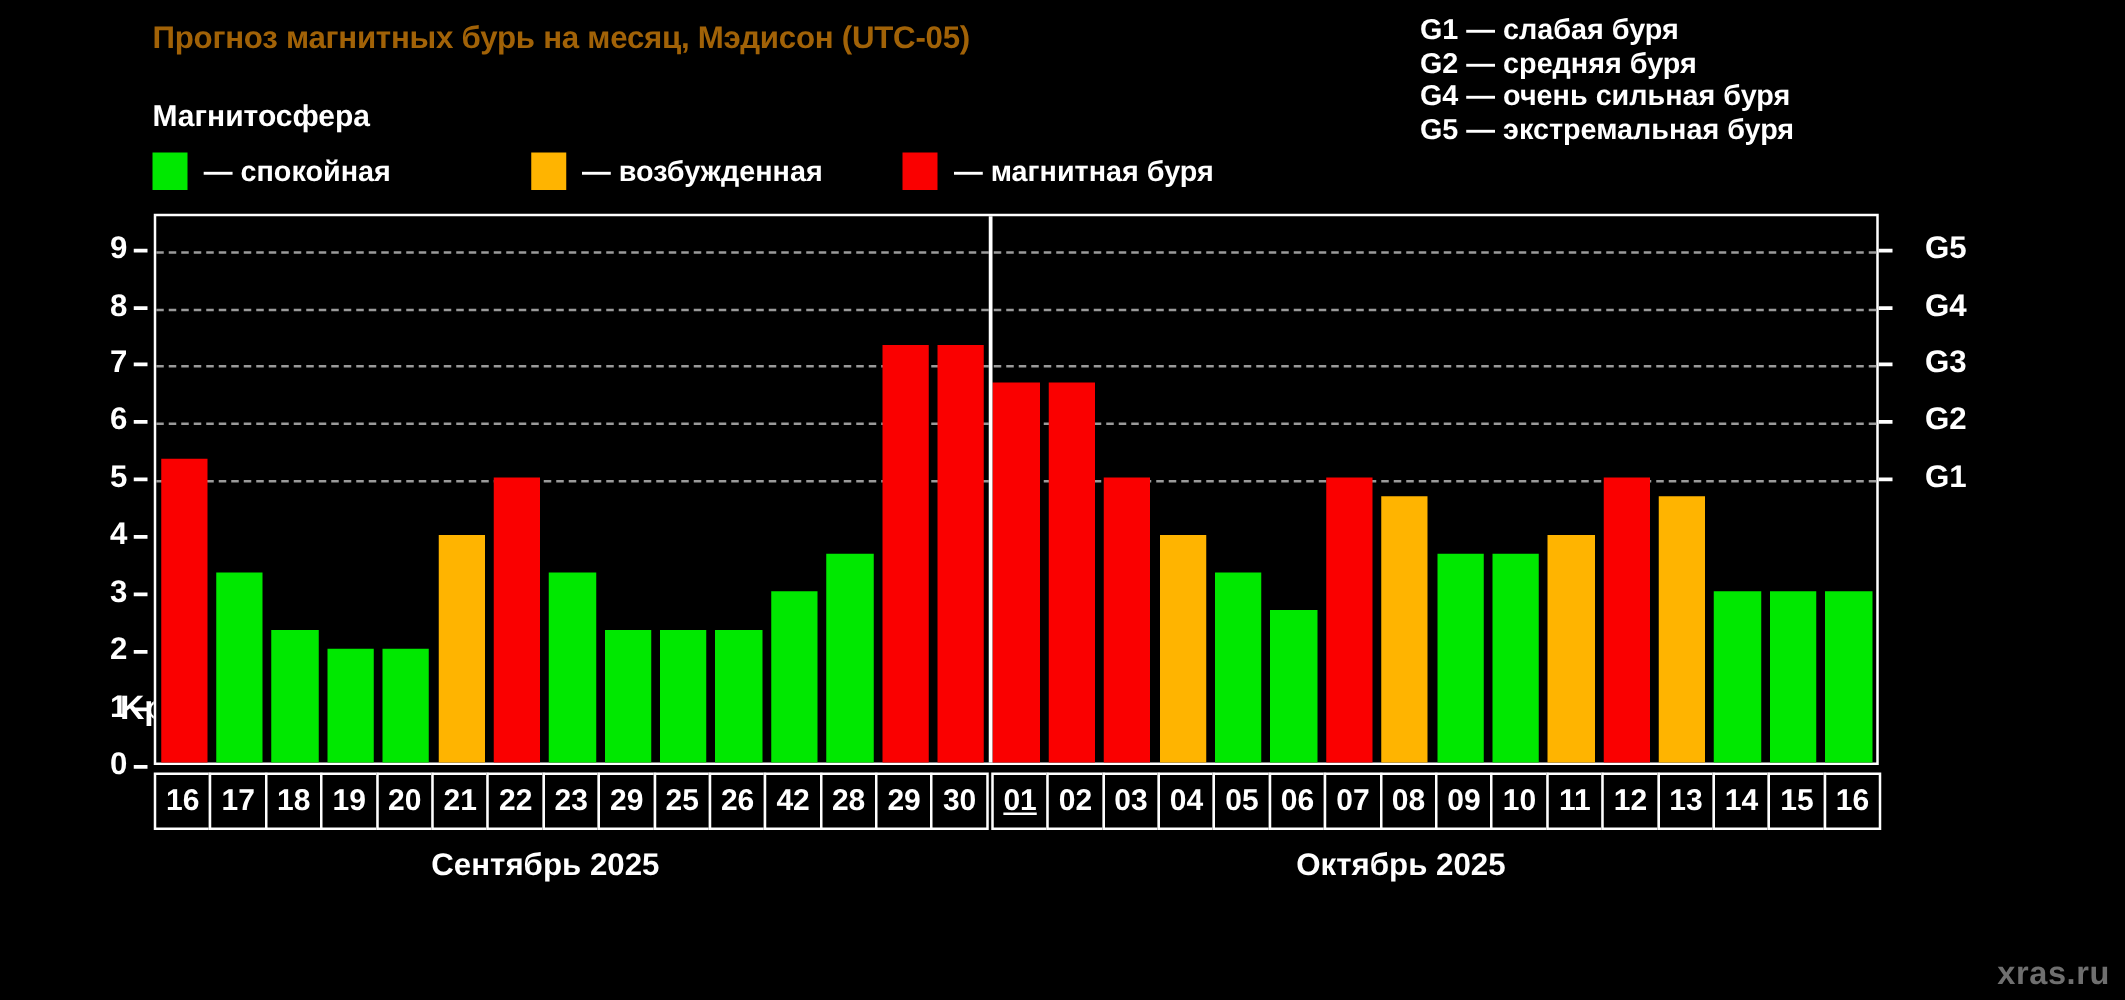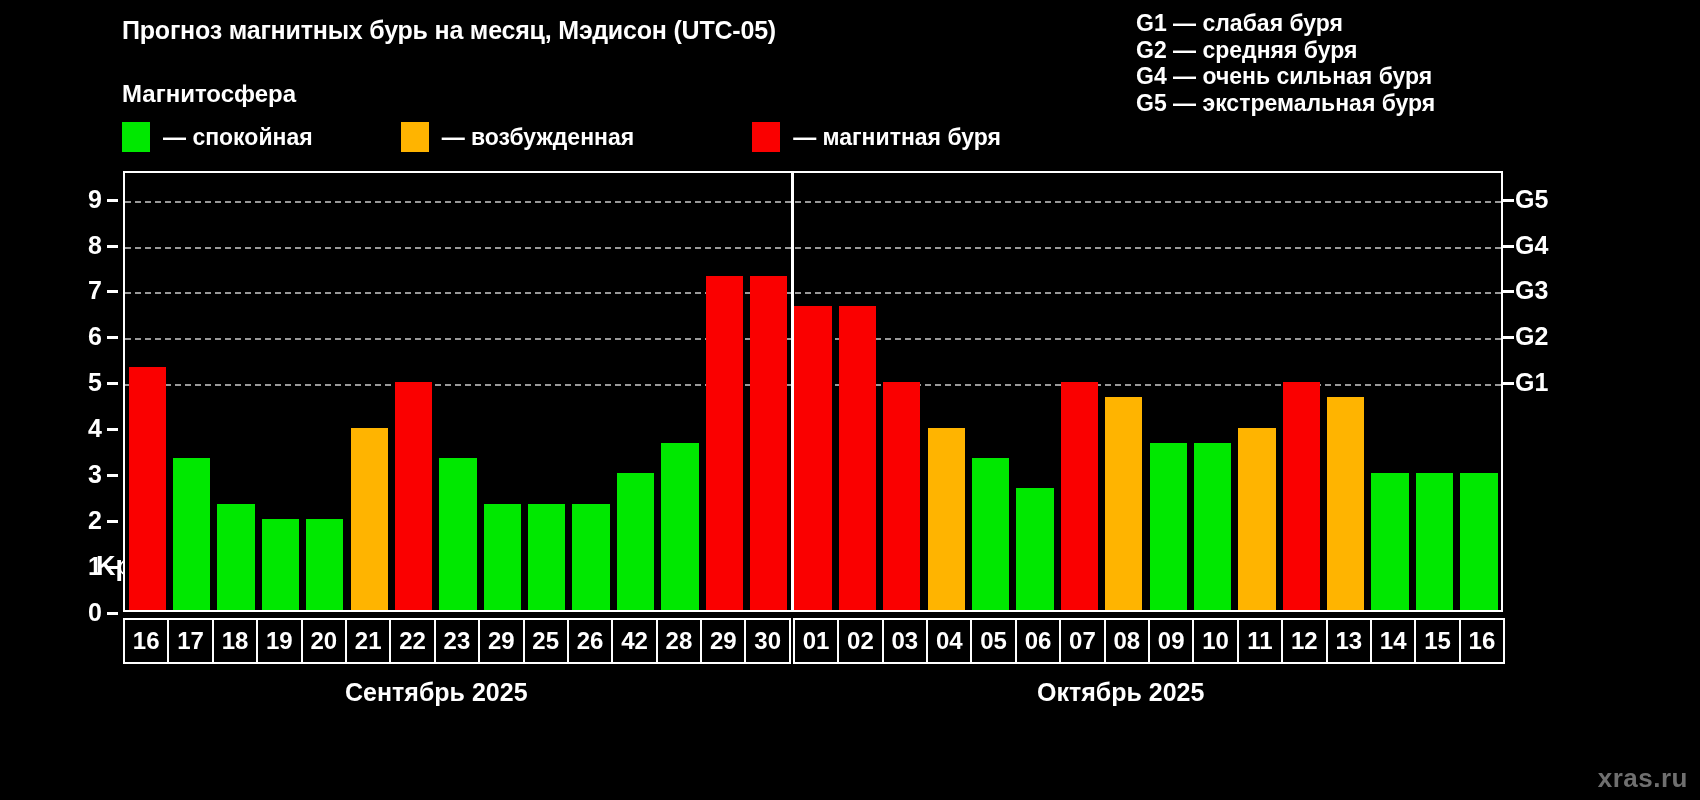--- a/index.html
+++ b/index.html
@@ -16,21 +16,21 @@
     color: #ffffff;
   }
 
   
   #chart-title {
     position: absolute;
     left: 122px;
     top: 16px;
     font-size: 25px;
     font-weight: bold;
-    color: #ffffff;
+    color: #a16207;
     white-space: nowrap;
     letter-spacing: -0.2px;
   }
 
   #magnetosphere-heading {
     position: absolute;
     left: 122px;
     top: 80px;
     font-size: 24px;
     font-weight: bold;
@@ -177,21 +177,21 @@
   
   #y-axis-right {
     position: absolute;
     left: 1503px;
     top: 171px;
     width: 80px;
     height: 441px;
   }
   .y-tick-right {
     position: absolute;
-    left: 12px;
+    left: 37px;
     font-size: 25px;
     font-weight: bold;
     color: #ffffff;
     transform: translateY(-50%);
     line-height: 1;
     white-space: nowrap;
   }
   .y-tick-mark-right {
     position: absolute;
     left: 0;
@@ -217,20 +217,21 @@
     display: flex;
     align-items: center;
     justify-content: center;
     font-size: 24px;
     font-weight: bold;
     color: #ffffff;
     background: #000000;
   }
   .date-cell.month-start {
     margin-left: 4px;
+    text-decoration: underline;
   }
 
   
   .month-caption {
     position: absolute;
     top: 678px;
     font-size: 25px;
     font-weight: bold;
     color: #ffffff;
     white-space: nowrap;
@@ -254,25 +255,25 @@
 
 <div id="chart-title">Прогноз магнитных бурь на месяц, Мэдисон (UTC-05)</div>
 
 <div id="magnetosphere-heading">Магнитосфера</div>
 
 <div id="magnetosphere-legend">
     <div class="legend-entry">
       <span class="legend-swatch" style="background: rgb(0, 232, 0);"></span>
       <span class="legend-text">— спокойная</span>
     </div>
-    <div class="legend-entry" style="margin-left: 88px;">
+    <div class="legend-entry" style="margin-left: 112px;">
       <span class="legend-swatch" style="background: rgb(255, 180, 0);"></span>
       <span class="legend-text">— возбужденная</span>
     </div>
-    <div class="legend-entry" style="margin-left: 118px;">
+    <div class="legend-entry" style="margin-left: 64px;">
       <span class="legend-swatch" style="background: rgb(250, 0, 0);"></span>
       <span class="legend-text">— магнитная буря</span>
     </div>
   </div>
 
 <div id="gscale-legend">
     <div class="gscale-line">G1 — слабая буря</div>
     <div class="gscale-line">G2 — средняя буря</div>
     <div class="gscale-line">G4 — очень сильная буря</div>
     <div class="gscale-line">G5 — экстремальная буря</div>

